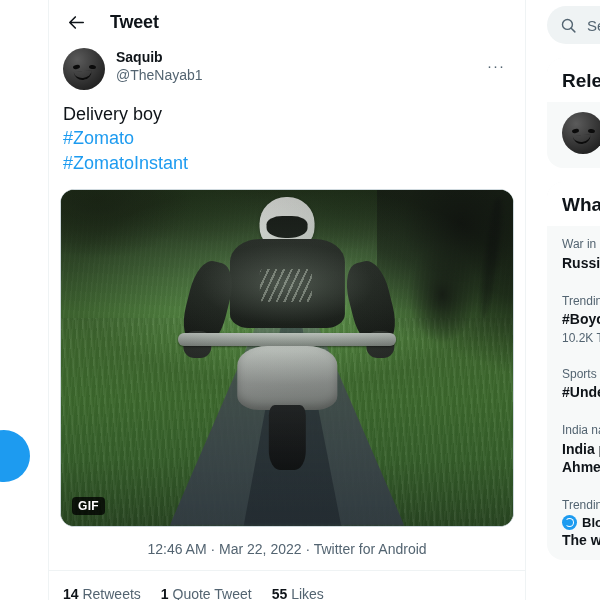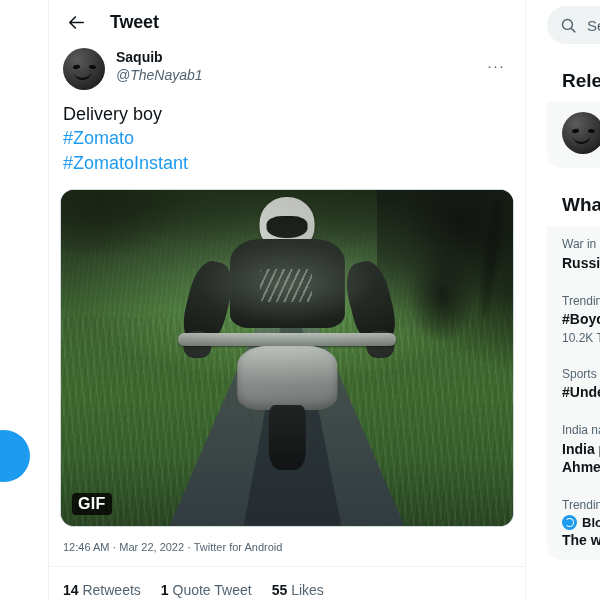--- a/index.html
+++ b/index.html
@@ -117,21 +117,20 @@
   .author-name {
     font-size: 14px;
     font-weight: bold;
     color: #0f1419;
     cursor: pointer;
   }
   .author-handle {
     font-size: 14px;
     color: #536471;
     cursor: pointer;
-    font-style: italic;
   }
   .more-btn {
     width: 30px; height: 30px;
     border: none; background: transparent;
     border-radius: 50%;
     cursor: pointer;
     color: #536471;
     font-size: 15px;
     line-height: 1;
     display: flex; align-items: center; justify-content: center;
@@ -321,33 +320,34 @@
   .media-fade {
     position: absolute; inset: 0;
     background: linear-gradient(to bottom, rgba(255,255,255,0.04), rgba(0,0,0,0.10));
     pointer-events: none;
   }
   .gif-badge {
     position: absolute;
     left: 11px; bottom: 11px;
     background: rgba(0,0,0,0.77);
     color: #ffffff;
-    font-size: 16px;
+    font-size: 12px;
     font-weight: bold;
     padding: 2px 6px;
     border-radius: 4px;
     letter-spacing: .3px;
   }
 
   
   .tweet-meta {
     padding: 14px 14px 13px 14px;
-    font-size: 11px;
+    font-size: 14px;
     color: #536471;
     border-bottom: 1px solid #eff3f4;
+    text-align: center;
   }
   .tweet-meta .src { color: #536471; cursor: pointer; }
 
   .tweet-stats {
     display: flex;
     gap: 20px;
     padding: 15px 14px 14px 14px;
     font-size: 14px;
     color: #536471;
     border-bottom: 1px solid #eff3f4;

